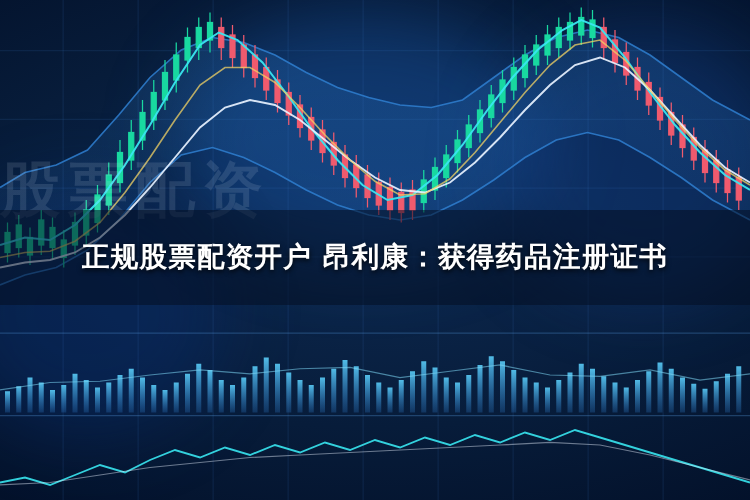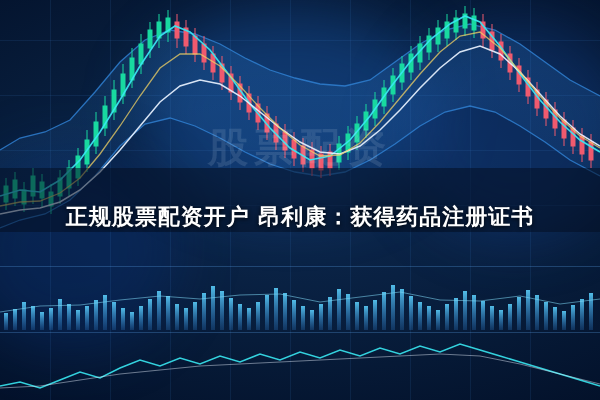--- a/index.html
+++ b/index.html
@@ -60,40 +60,39 @@
     width: 600px;
     height: 400px;
     overflow: visible;
   }
 
   
   .watermark {
     position: absolute;
     left: 0; right: 0;
     top: 120px;
-    text-align: center;
     font-family: "DejaVu Sans", sans-serif;
-    font-size: 40px;
+    font-size: 48px;
     font-weight: bold;
     letter-spacing: 6px;
     color: rgba(215, 230, 250, 0.13);
     white-space: nowrap;
     pointer-events: none;
     user-select: none;
   }
 
   
   .headline-band {
     position: absolute;
     left: 0; right: 0;
     top: 168px;
-    height: 64px;
+    height: 76px;
     background: rgba(3, 14, 34, 0.55);
     display: flex;
-    align-items: flex-end;
+    align-items: center;
     justify-content: center;
   }
   .headline {
     font-family: "DejaVu Sans", sans-serif;
     font-size: 22px;
     font-weight: bold;
     color: #ffffff;
     letter-spacing: 1px;
     text-shadow: 0 1px 4px rgba(0,0,0,0.85);
     white-space: nowrap;

